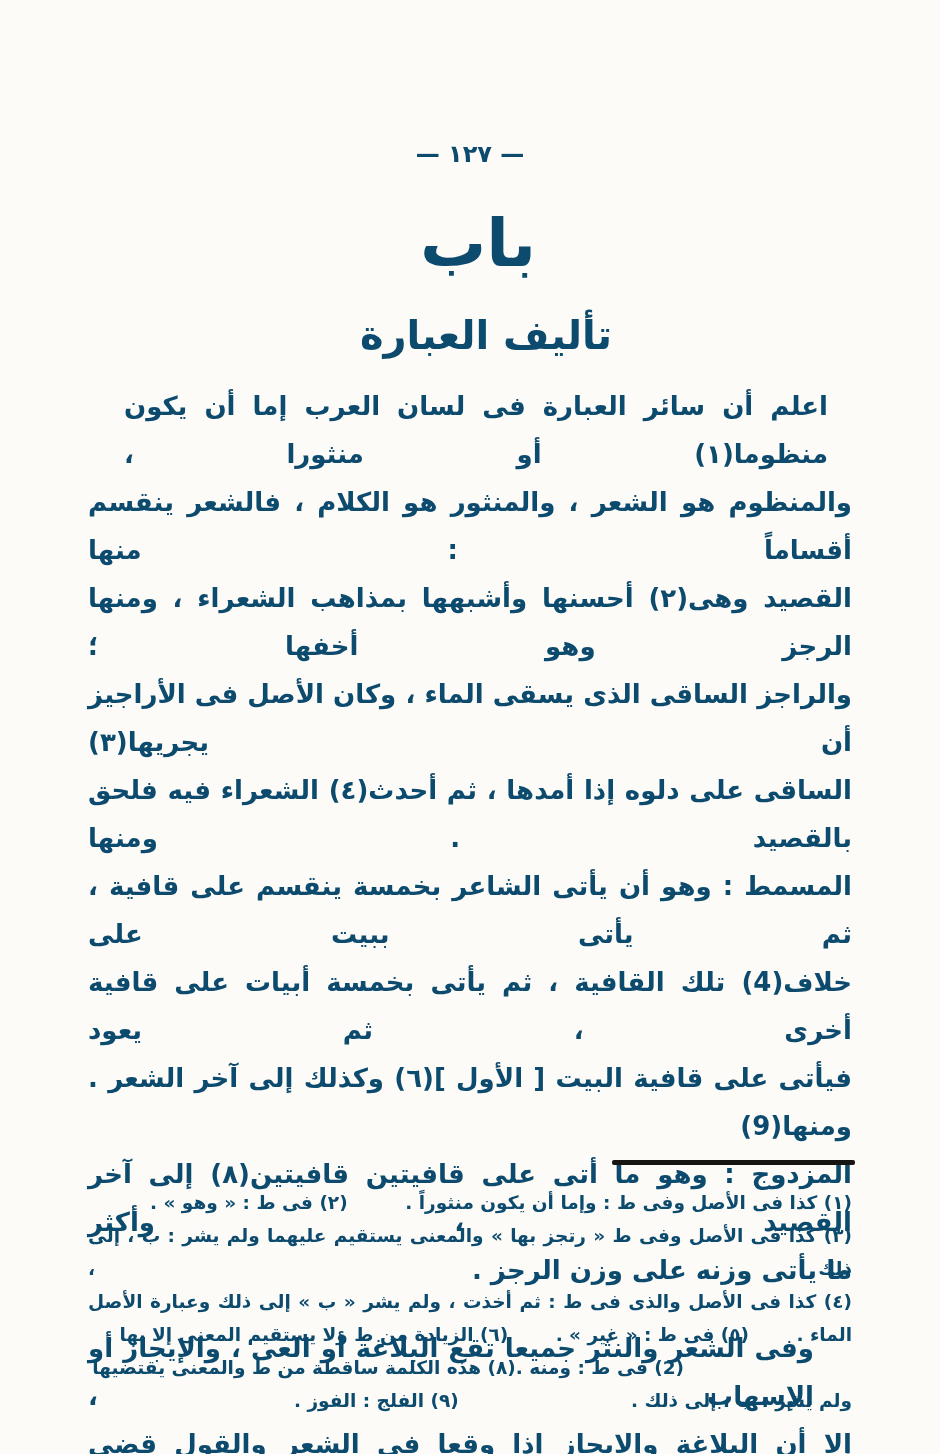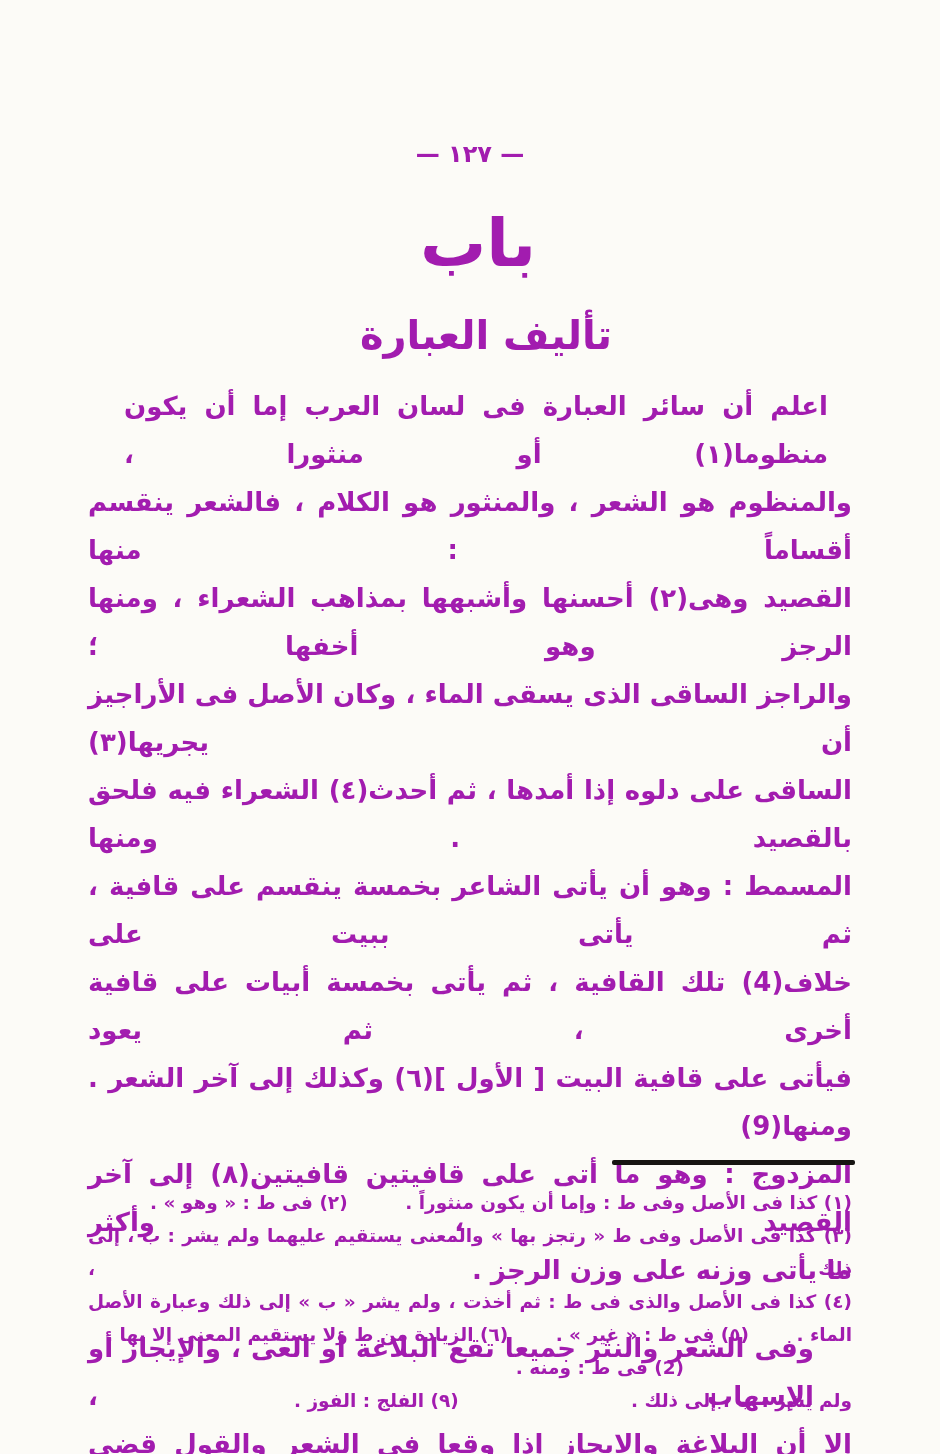--- a/index.html
+++ b/index.html
@@ -1,20 +1,20 @@
 <!DOCTYPE html>
 <html lang="ar"><head>
 <meta charset="utf-8">
 <style>
   html,body{margin:0;padding:0;background:#fcfbf7;}
   .page{
     position:relative;
     width:940px;height:1454px;
     background:#fcfbf7;
-    color:#a21caf;
+    color:#0c4a6e;
     font-family:"DejaVu Sans",sans-serif;
     overflow:hidden;
   }
   .pageno{
     position:absolute;top:136px;left:0;width:100%;
     text-align:center;
     font-size:24px;font-weight:bold;line-height:36px;
     letter-spacing:2px;
   }
   .title{
@@ -98,20 +98,21 @@
     </div>
     <div class="fn-line fn-just">(٣) كذا فى الأصل وفى ط « رتجز بها » والمعنى يستقيم عليهما ولم يشر : ب ، إلى ذلك ،</div>
     <div class="fn-line fn-just">(٤) كذا فى الأصل والذى فى ط : ثم أخذت ، ولم يشر « ب » إلى ذلك وعبارة الأصل</div>
     <div class="fn-line fn-flex pad-l4">
       <span class="fn-seg">الماء .</span>
       <span class="fn-seg">(٥) فى ط : « غير » .</span>
       <span class="fn-seg">(٦) الزيادة من ط ولا يستقيم المعنى إلا بها .</span>
     </div>
     <div class="fn-line fn-flex pad-l5">
       <span class="fn-seg">(2) فى ط : ومنه .</span>
+      <span class="fn-seg">(٨) هذه الكلمة ساقطة من ط والمعنى يقتضيها</span>
     </div>
     <div class="fn-line fn-flex pad-l6">
       <span class="fn-seg">ولم يشر : ب ، إلى ذلك .</span>
       <span class="fn-seg">(٩) الفلج : الفوز .</span>
     </div>
   </div>
 
 </div>
 
 </body></html>

